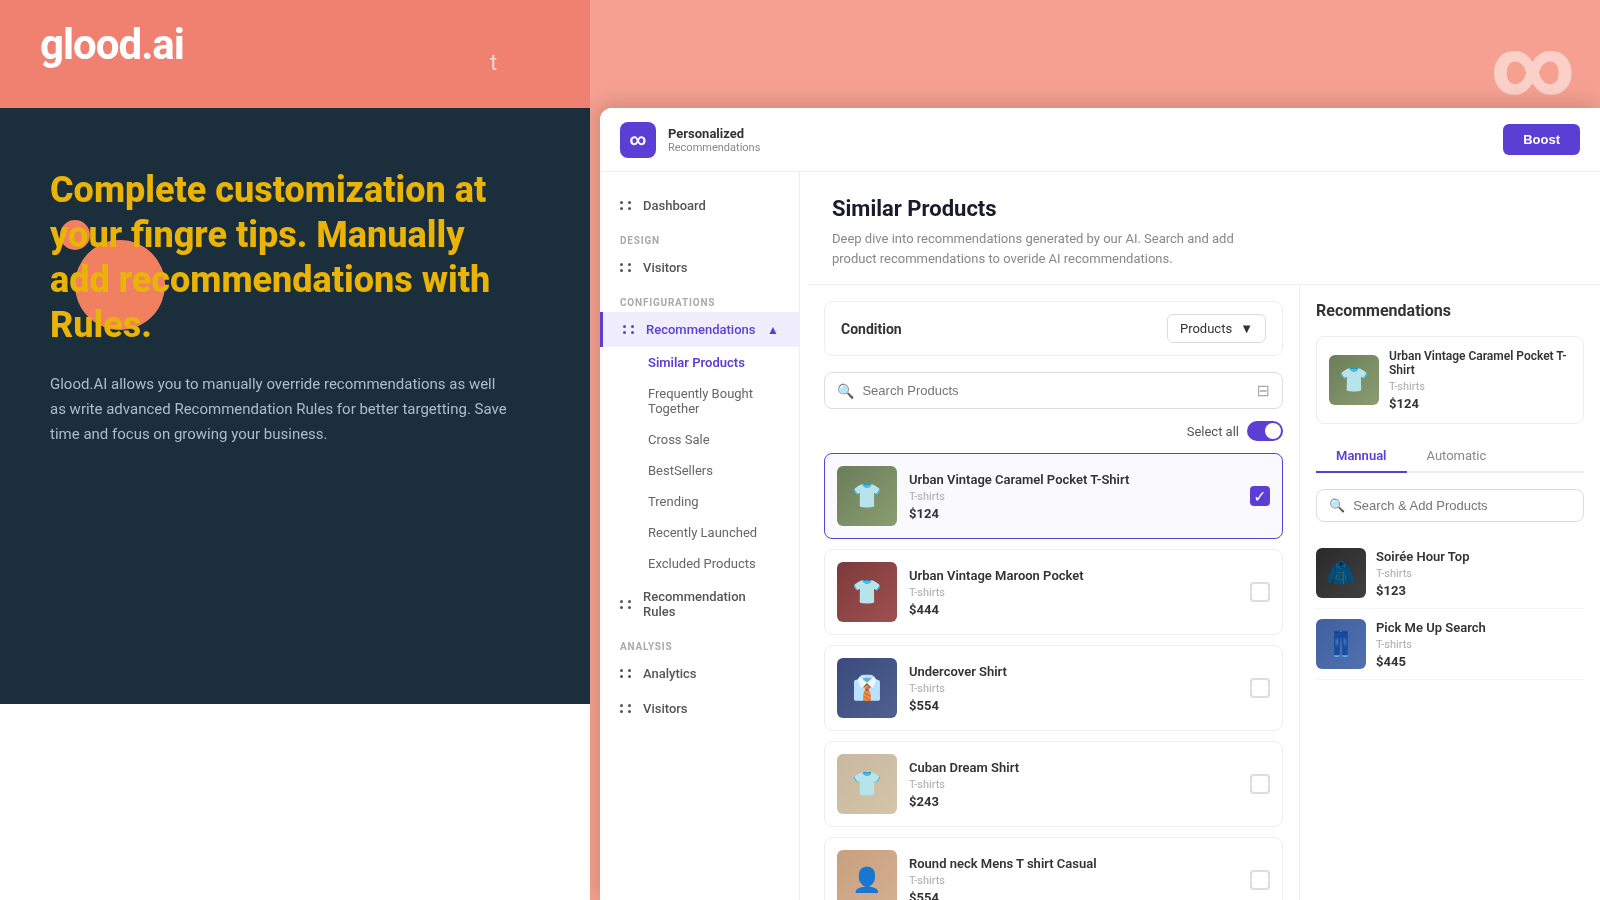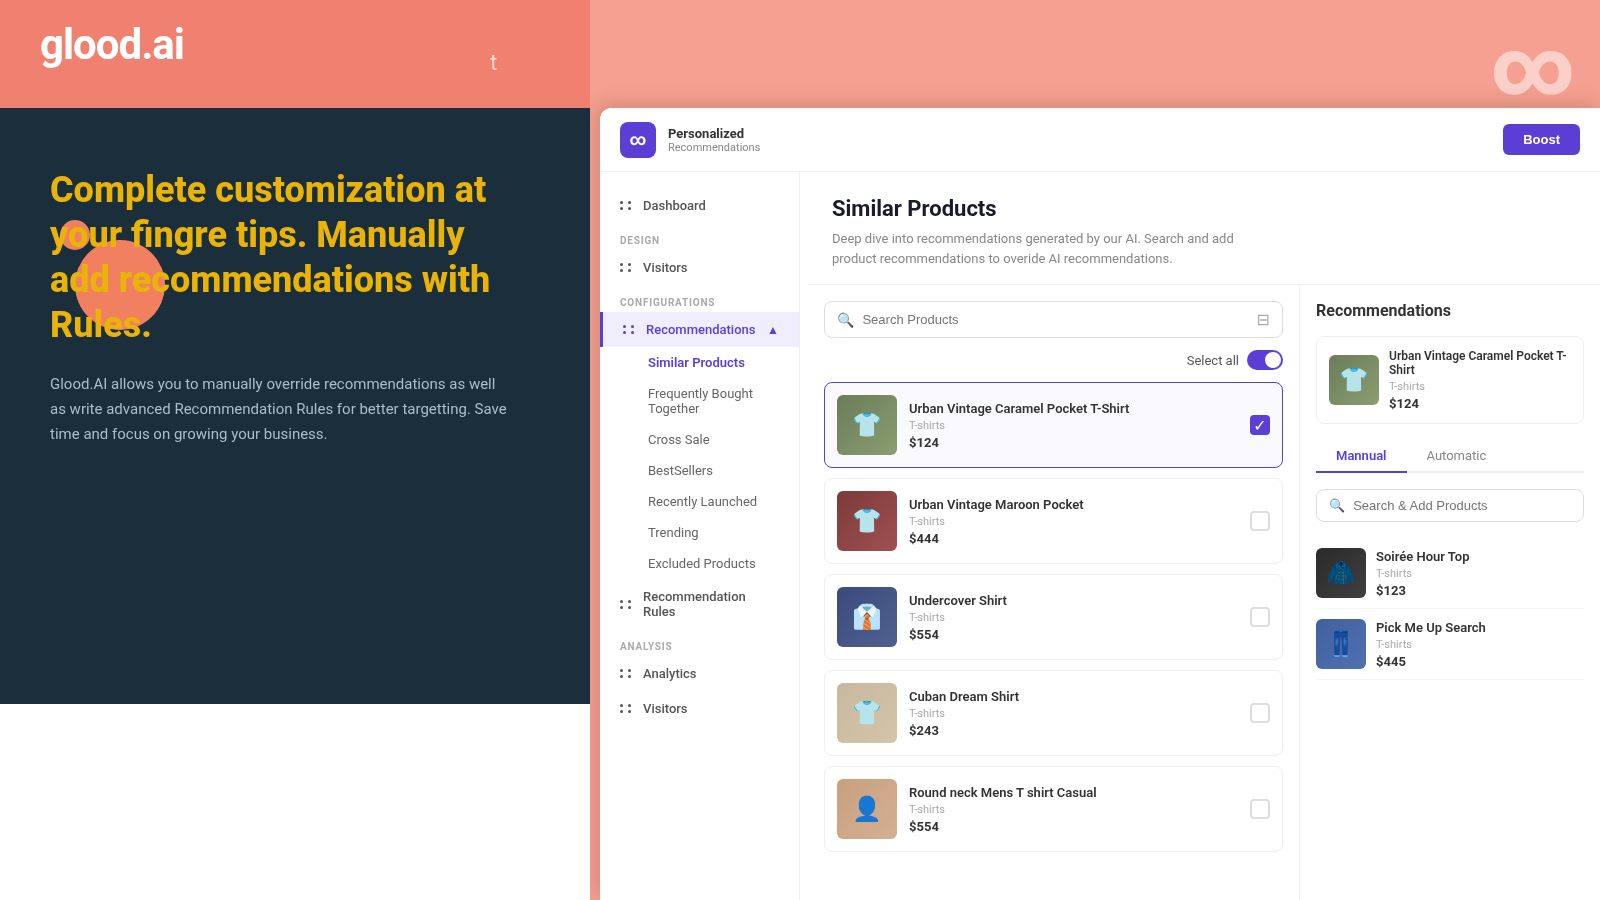--- a/index.html
+++ b/index.html
@@ -670,22 +670,22 @@
             <span>Recommendations</span>
           </div>
           <span style="font-size:12px;">▲</span>
         </div>
 
         <div class="sub-menu">
           <div class="sub-item active">Similar Products</div>
           <div class="sub-item">Frequently Bought Together</div>
           <div class="sub-item">Cross Sale</div>
           <div class="sub-item">BestSellers</div>
+          <div class="sub-item">Trending</div>
           <div class="sub-item">Recently Launched</div>
-          <div class="sub-item">Trending</div>
           <div class="sub-item">Excluded Products</div>
         </div>
 
 
         <div class="sidebar-item">
           <span class="dots-icon">
             <span></span>
               <span></span>
               <span></span>
               <span></span>
@@ -721,20 +721,27 @@
 
         <div class="page-header">
           <div class="page-title">Similar Products</div>
           <div class="page-desc">Deep dive into recommendations generated by our AI. Search and add product recommendations to overide AI recommendations.</div>
         </div>
 
         <div class="two-col">
 
           <div class="products-col">
 
+            <div class="condition-bar">
+              <span class="condition-label">Condition</span>
+              <div class="condition-select">
+                <span>Products</span>
+                <span>▼</span>
+              </div>
+            </div>
 
             <div class="search-bar">
               <span class="search-icon-svg">🔍</span>
               <input type="text" placeholder="Search Products" style="">
               <span class="filter-icon">⊟</span>
             </div>
 
             <div class="select-all-row">
               <span>Select all</span>
               <div class="toggle"></div>

